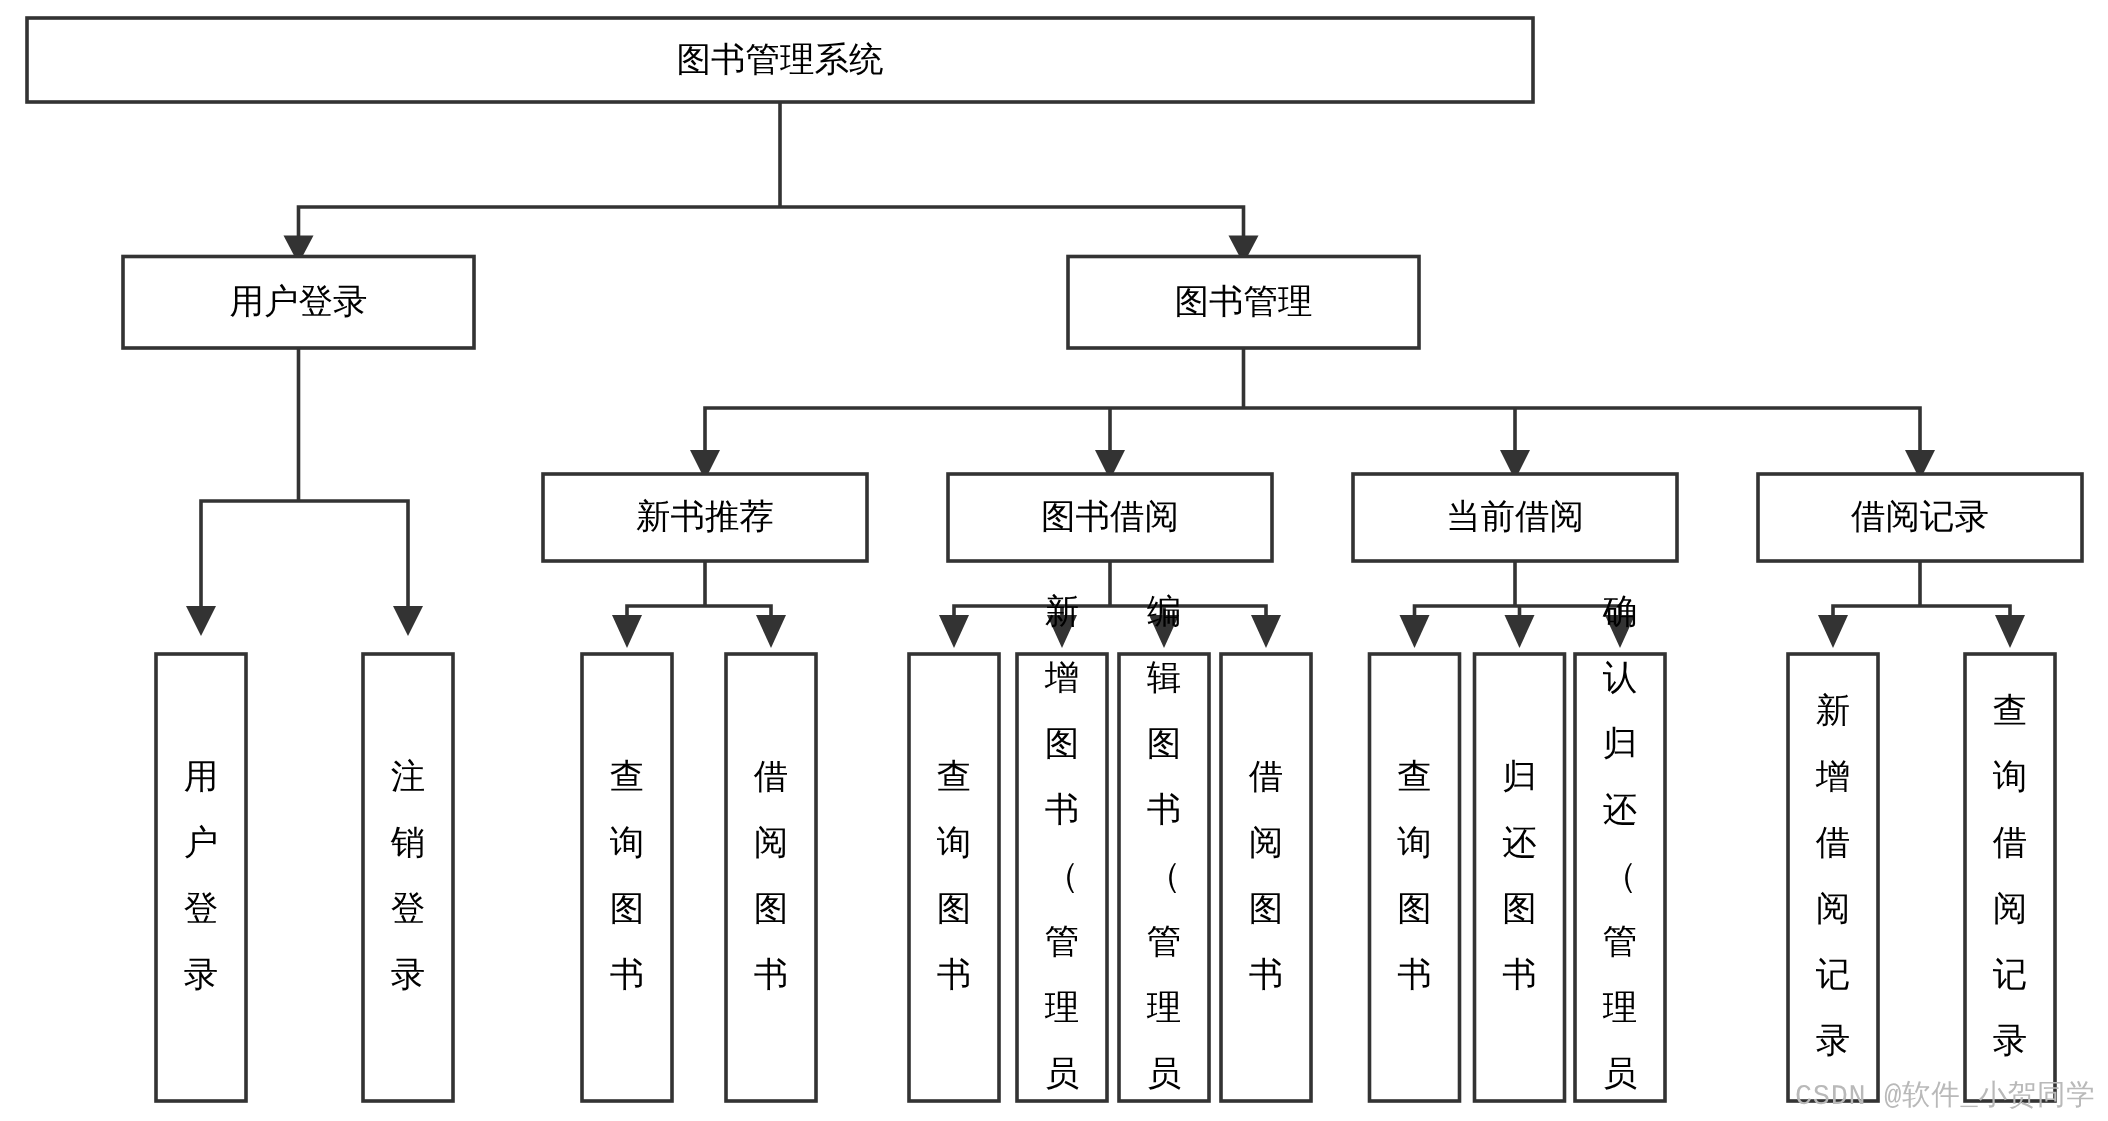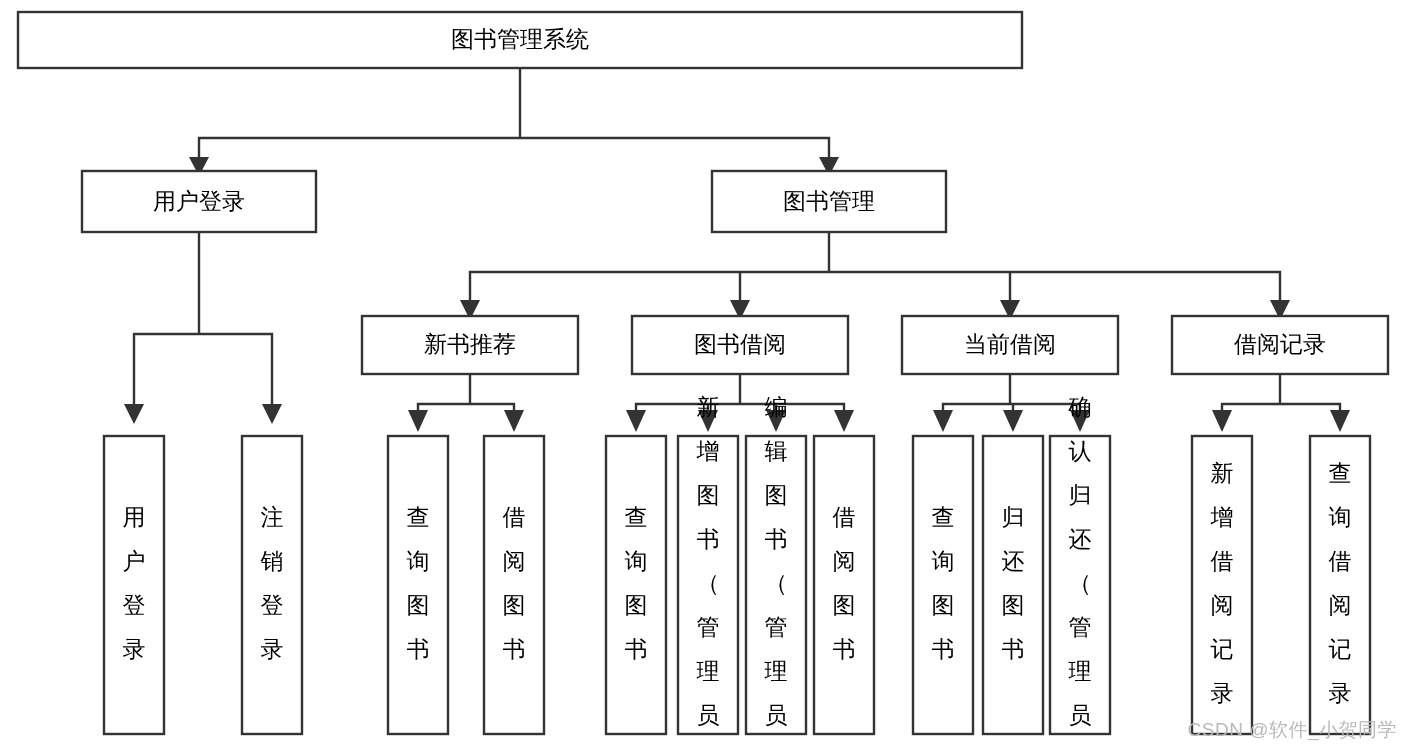--- a/index.html
+++ b/index.html
@@ -46,21 +46,21 @@
   .node-label-vertical {
     fill: #000000;
     font-family: "Liberation Sans", "DejaVu Sans", sans-serif;
     font-size: 23px;
     text-anchor: middle;
   }
   .watermark {
     position: absolute;
     right: 8px;
     bottom: 4px;
-    font-family: Liberation Sans, sans-serif;
+    font-family: Liberation Mono, monospace;
     font-size: 19px;
     color: #b9b9b9;
     white-space: nowrap;
     letter-spacing: 0.5px;
     user-select: none;
     text-align: right;
   }
 </style>
 </head>
 <body>

